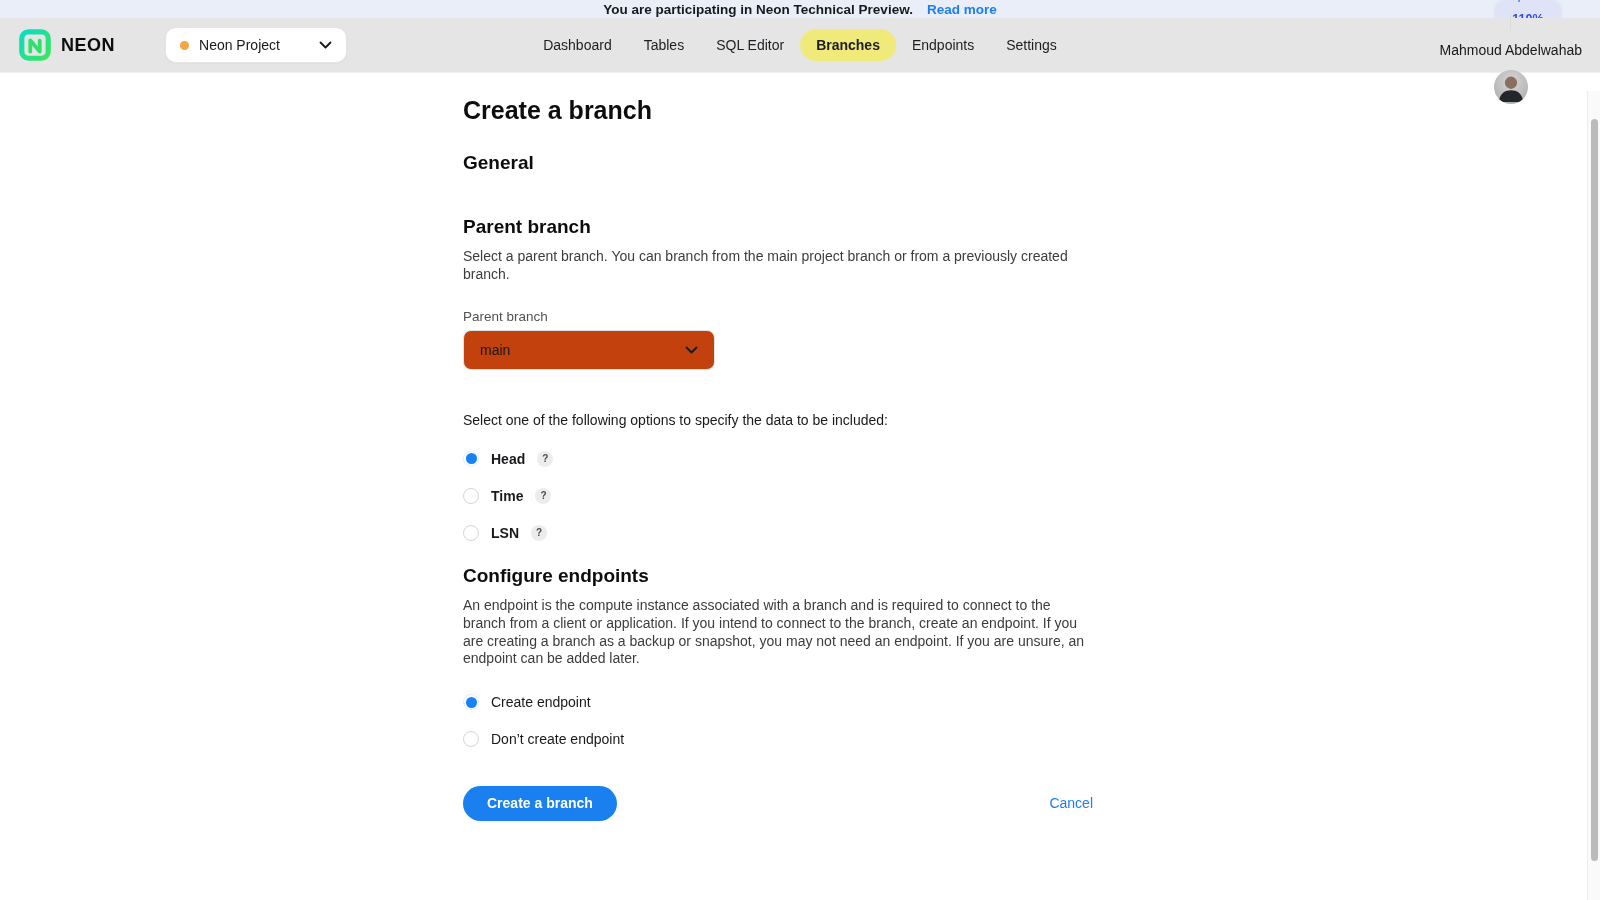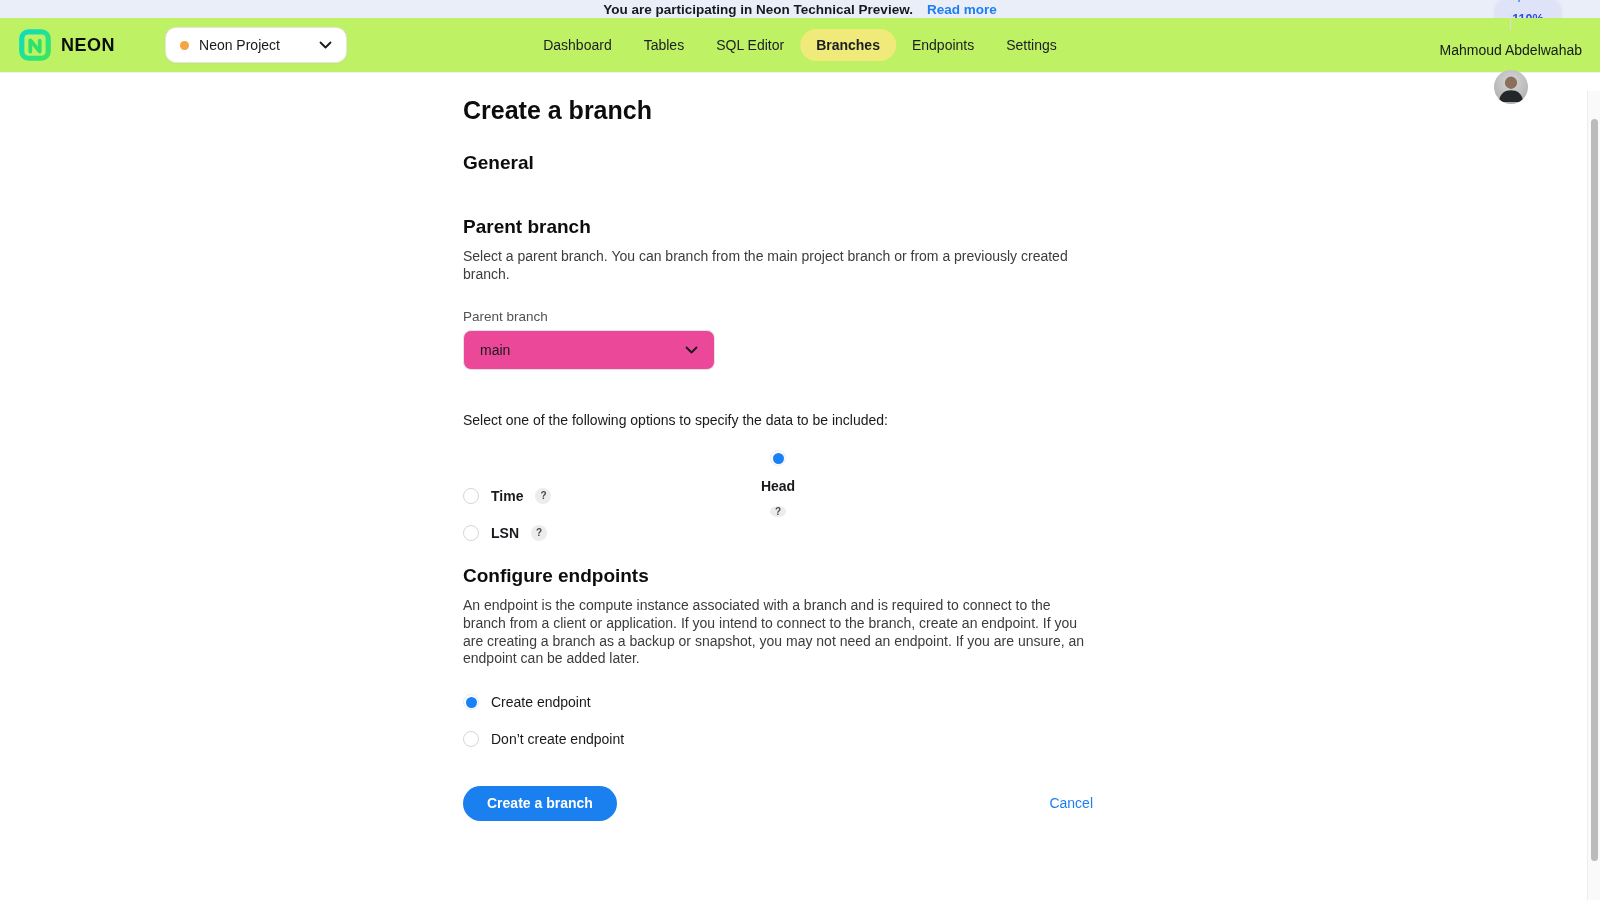--- a/index.html
+++ b/index.html
@@ -5,21 +5,21 @@
   * { margin:0; padding:0; box-sizing:border-box; }
   html,body { width:1600px; height:900px; font-family:"Liberation Sans", sans-serif; background:#fff; overflow:hidden; }
 
   
   .banner { position:relative; height:18px; background:#e9eef9; display:flex; align-items:center; justify-content:center; gap:14px; font-size:13.5px; }
   .banner-msg { color:#17191c; font-weight:600; }
   .banner-link { color:#1d7ef2; font-weight:600; cursor:pointer; }
   .zoom-badge { position:absolute; top:0; right:40px; width:64px; height:38px; background:#dee3f7; border-radius:9px; display:flex; align-items:center; justify-content:center; font-size:12.5px; font-weight:700; color:#2d4be8; box-shadow:0 1px 4px rgba(90,100,180,.18); }
 
   
-  .header { height:55px; background:#bef264; border-bottom:1px solid #f0f0f0; display:flex; align-items:center; padding:0 18px 0 18px; position:relative; }
+  .header { height:55px; background:#e5e5e5; border-bottom:1px solid #f0f0f0; display:flex; align-items:center; padding:0 18px 0 18px; position:relative; }
   .brand { display:flex; align-items:center; gap:9px; }
   .brand-word { font-size:18px; font-weight:800; letter-spacing:.5px; color:#0c0d0d; }
   .project-select { margin-left:50px; width:182px; height:36px; background:#fff; border:1px solid #e4e4e4; border-radius:11px; display:flex; align-items:center; padding:0 14px; gap:10px; cursor:pointer; box-shadow:0 1px 2px rgba(0,0,0,.03); }
   .dot { width:9px; height:9px; border-radius:50%; background:#f5a543; }
   .project-label { font-size:14px; color:#17191c; flex:1; }
   .nav { position:absolute; left:50%; transform:translateX(-50%); display:flex; align-items:center; gap:0; }
   .nav-item { font-size:14px; color:#1b1e22; padding:8px 16px; border-radius:18px; cursor:pointer; white-space:nowrap; font-weight:500; }
   .nav-item.active { background:#f0ea7b; font-weight:600; }
   .header-right { margin-left:auto; display:flex; align-items:center; gap:12px;flex-direction:column; }
   .help-link { font-size:14px; color:#1d7ef2; cursor:pointer; }
@@ -30,21 +30,21 @@
   
   .main { width:630px; margin-left:463px; padding-top:23px; }
   .page-title { font-size:25px; font-weight:700; color:#0c0d0d; }
   .section-h { font-size:19px; font-weight:700; color:#0c0d0d; }
   .sec-general { margin-top:27px; }
   .field-label { font-size:13.5px; color:#525252; margin-top:15px; }
   .text-input { margin-top:6px; width:252px; height:40px; border:1px solid #e3e3e3; border-radius:8px; padding:0 14px; font-size:14px; color:#17191c; font-family:"Liberation Sans",sans-serif; outline:none; }
   .text-input::placeholder { color:#b5b5b5; }
   .sec-parent { margin-top:42px; }
   .sec-desc { margin-top:10px; font-size:14px; color:#3c3c3c; line-height:1.26; }
-  .select-box { margin-top:6px; width:252px; height:40px; border:1px solid #e3e3e3; border-radius:8px; display:flex; align-items:center; justify-content:space-between; padding:0 16px; cursor:pointer; background:#ec4899; }
+  .select-box { margin-top:6px; width:252px; height:40px; border:1px solid #e3e3e3; border-radius:8px; display:flex; align-items:center; justify-content:space-between; padding:0 16px; cursor:pointer; background:#c2410c; }
   .select-value { font-size:14px; color:#17191c; }
   .prompt { margin-top:42px; font-size:14px; color:#17191c; }
   .radio-row { display:flex; align-items:center; gap:12px; margin-top:20px; height:17px; }
   .radio { width:16px; height:16px; border-radius:50%; border:1px solid #d7d7d7; background:#fff; position:relative; cursor:pointer; flex:0 0 auto; }
   .radio.checked { border-color:#e4eefc; }
   .radio.checked::after { content:""; position:absolute; inset:1.5px; border-radius:50%; background:#1a80f5; }
   .radio-label { font-size:14px; font-weight:600; color:#17191c; }
   .radio-label.normal { font-weight:400; }
   .help-badge { width:16px; height:16px; border-radius:50%; background:#ececec; color:#4a4a4a; font-size:10px; font-weight:700; display:flex; align-items:center; justify-content:center; cursor:pointer; }
   .sec-endpoints { margin-top:24px; }
@@ -133,21 +133,21 @@
     <span style="display:flex;">
       <svg width="13" height="8" viewBox="0 0 13 8">
           <path d="M1.5 1.5 L6.5 6.5 L11.5 1.5" fill="none" stroke="#17191c" stroke-width="1.8" stroke-linecap="round" stroke-linejoin="round"></path>
         </svg>
     </span>
   </div>
 
   
   <div class="prompt">Select one of the following options to specify the data to be included:</div>
 
-  <div class="radio-row" style="margin-top:22px;flex-direction:column;">
+  <div class="radio-row" style="margin-top:22px;">
     <span class="radio checked"></span>
     <span class="radio-label">Head</span>
     <span class="help-badge">?</span>
   </div>
   <div class="radio-row">
     <span class="radio"></span>
     <span class="radio-label">Time</span>
     <span class="help-badge">?</span>
   </div>
   <div class="radio-row">

